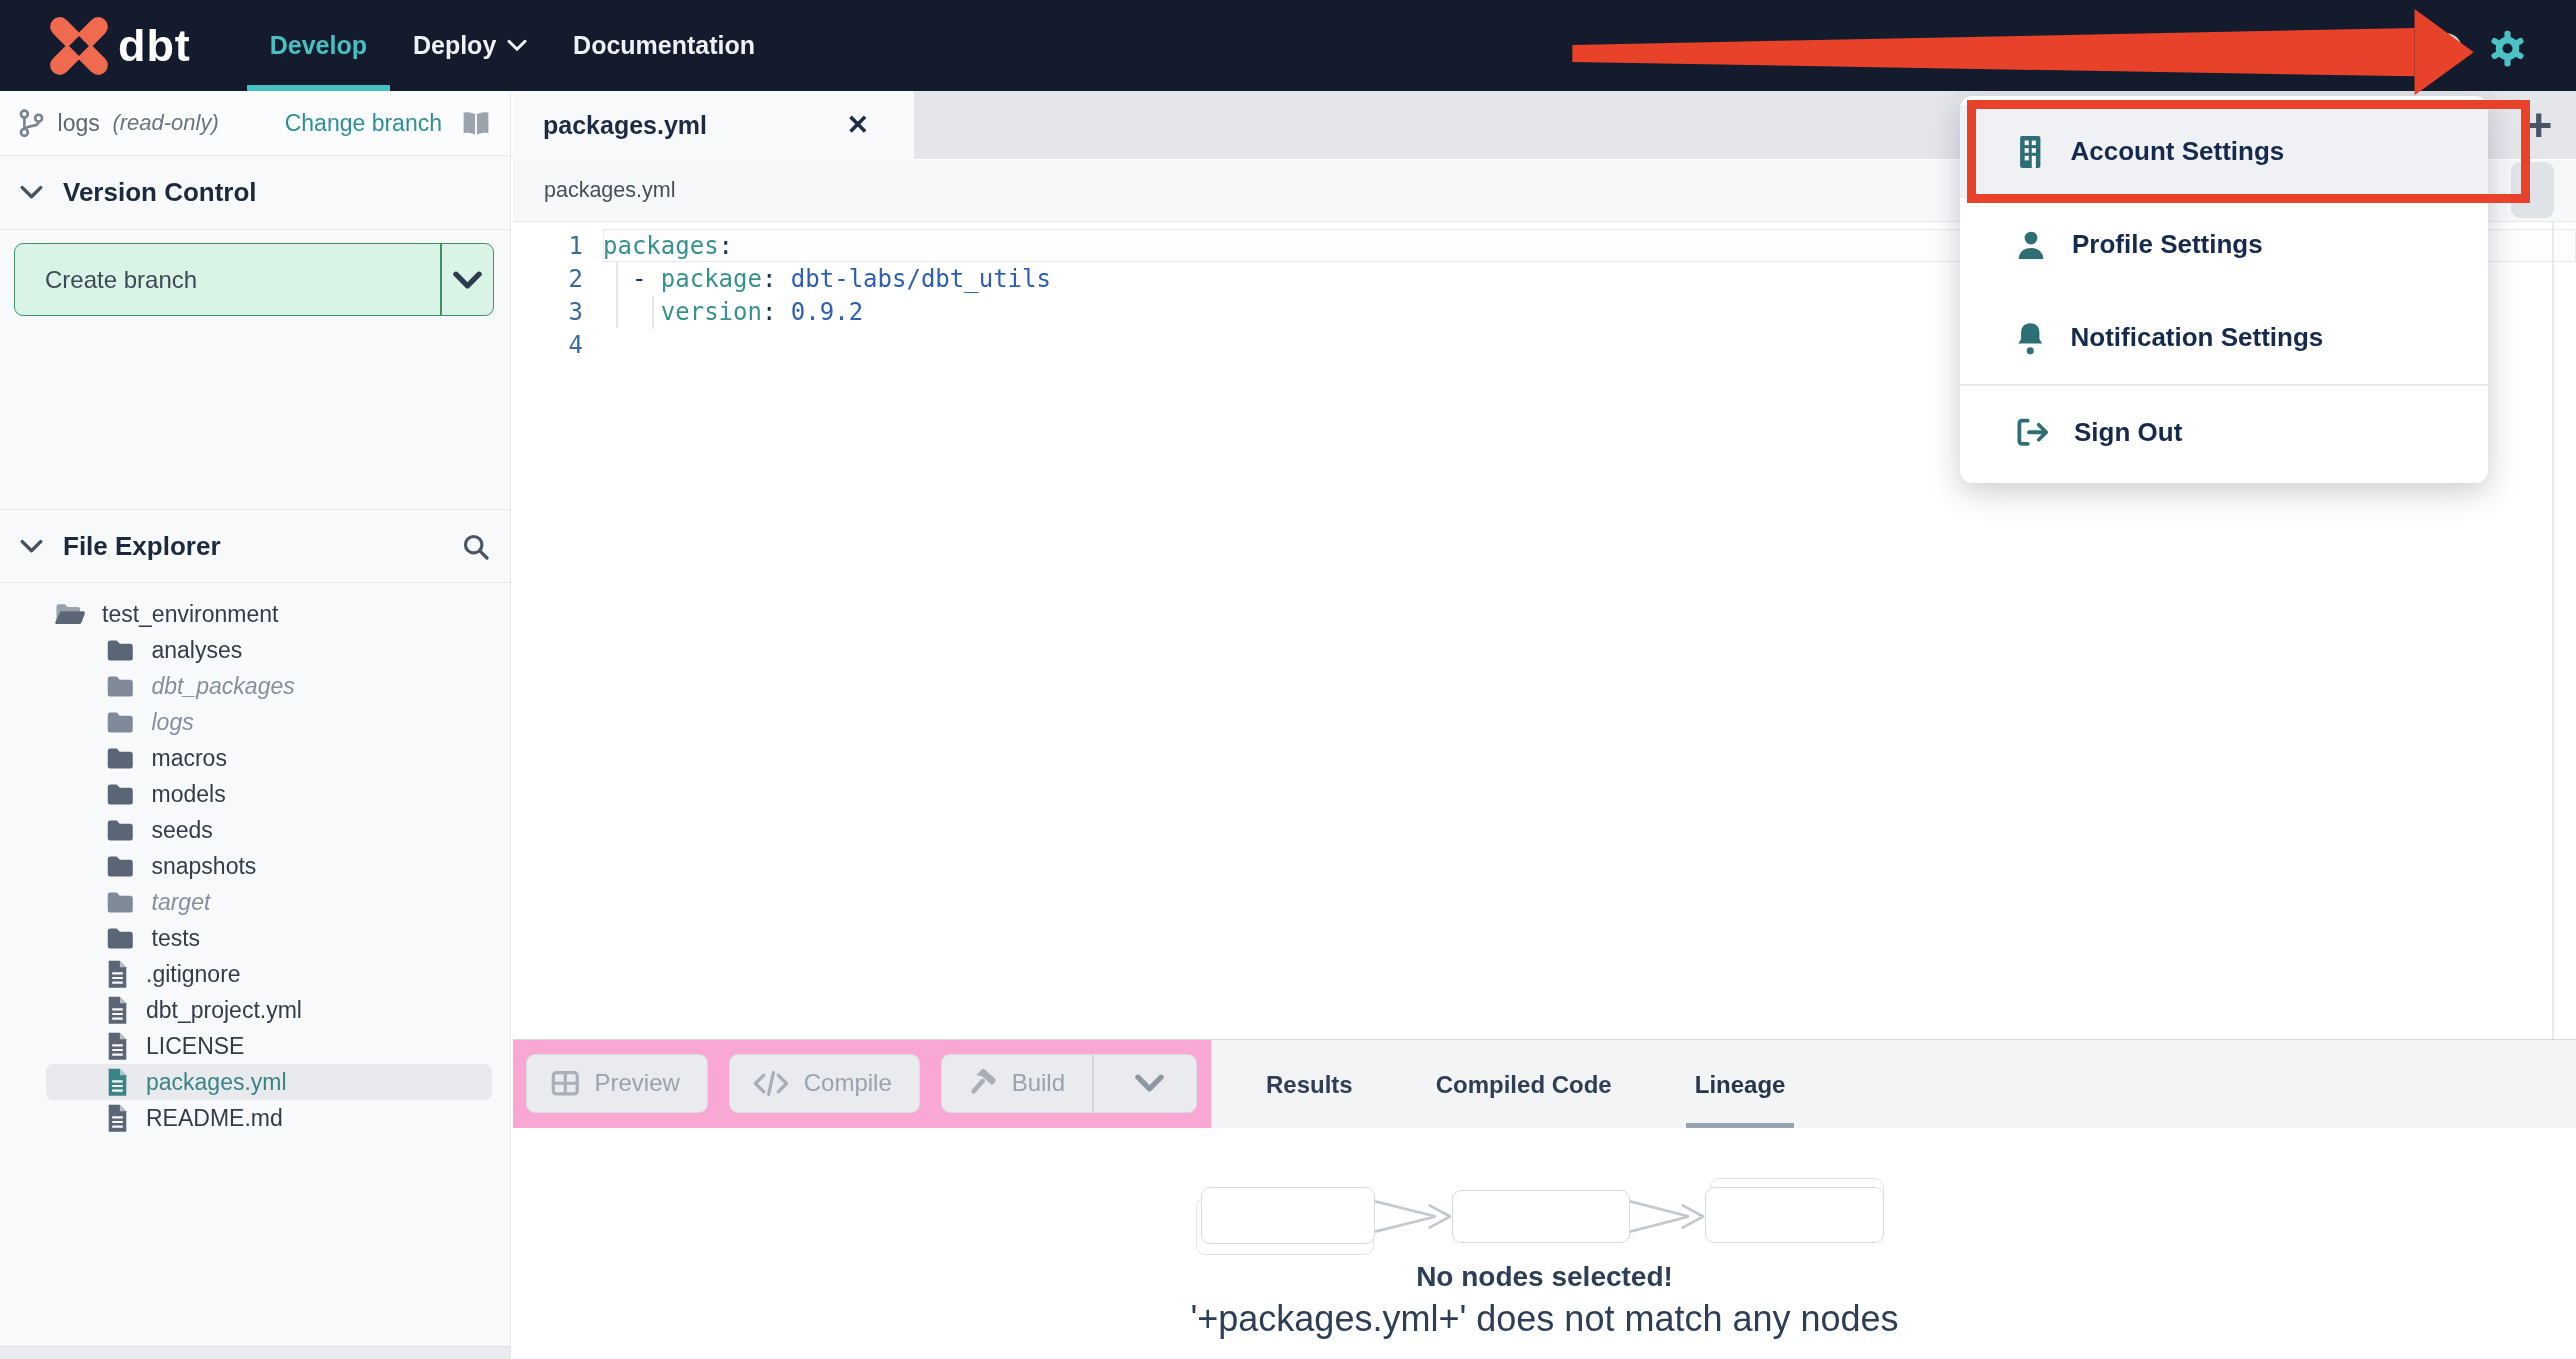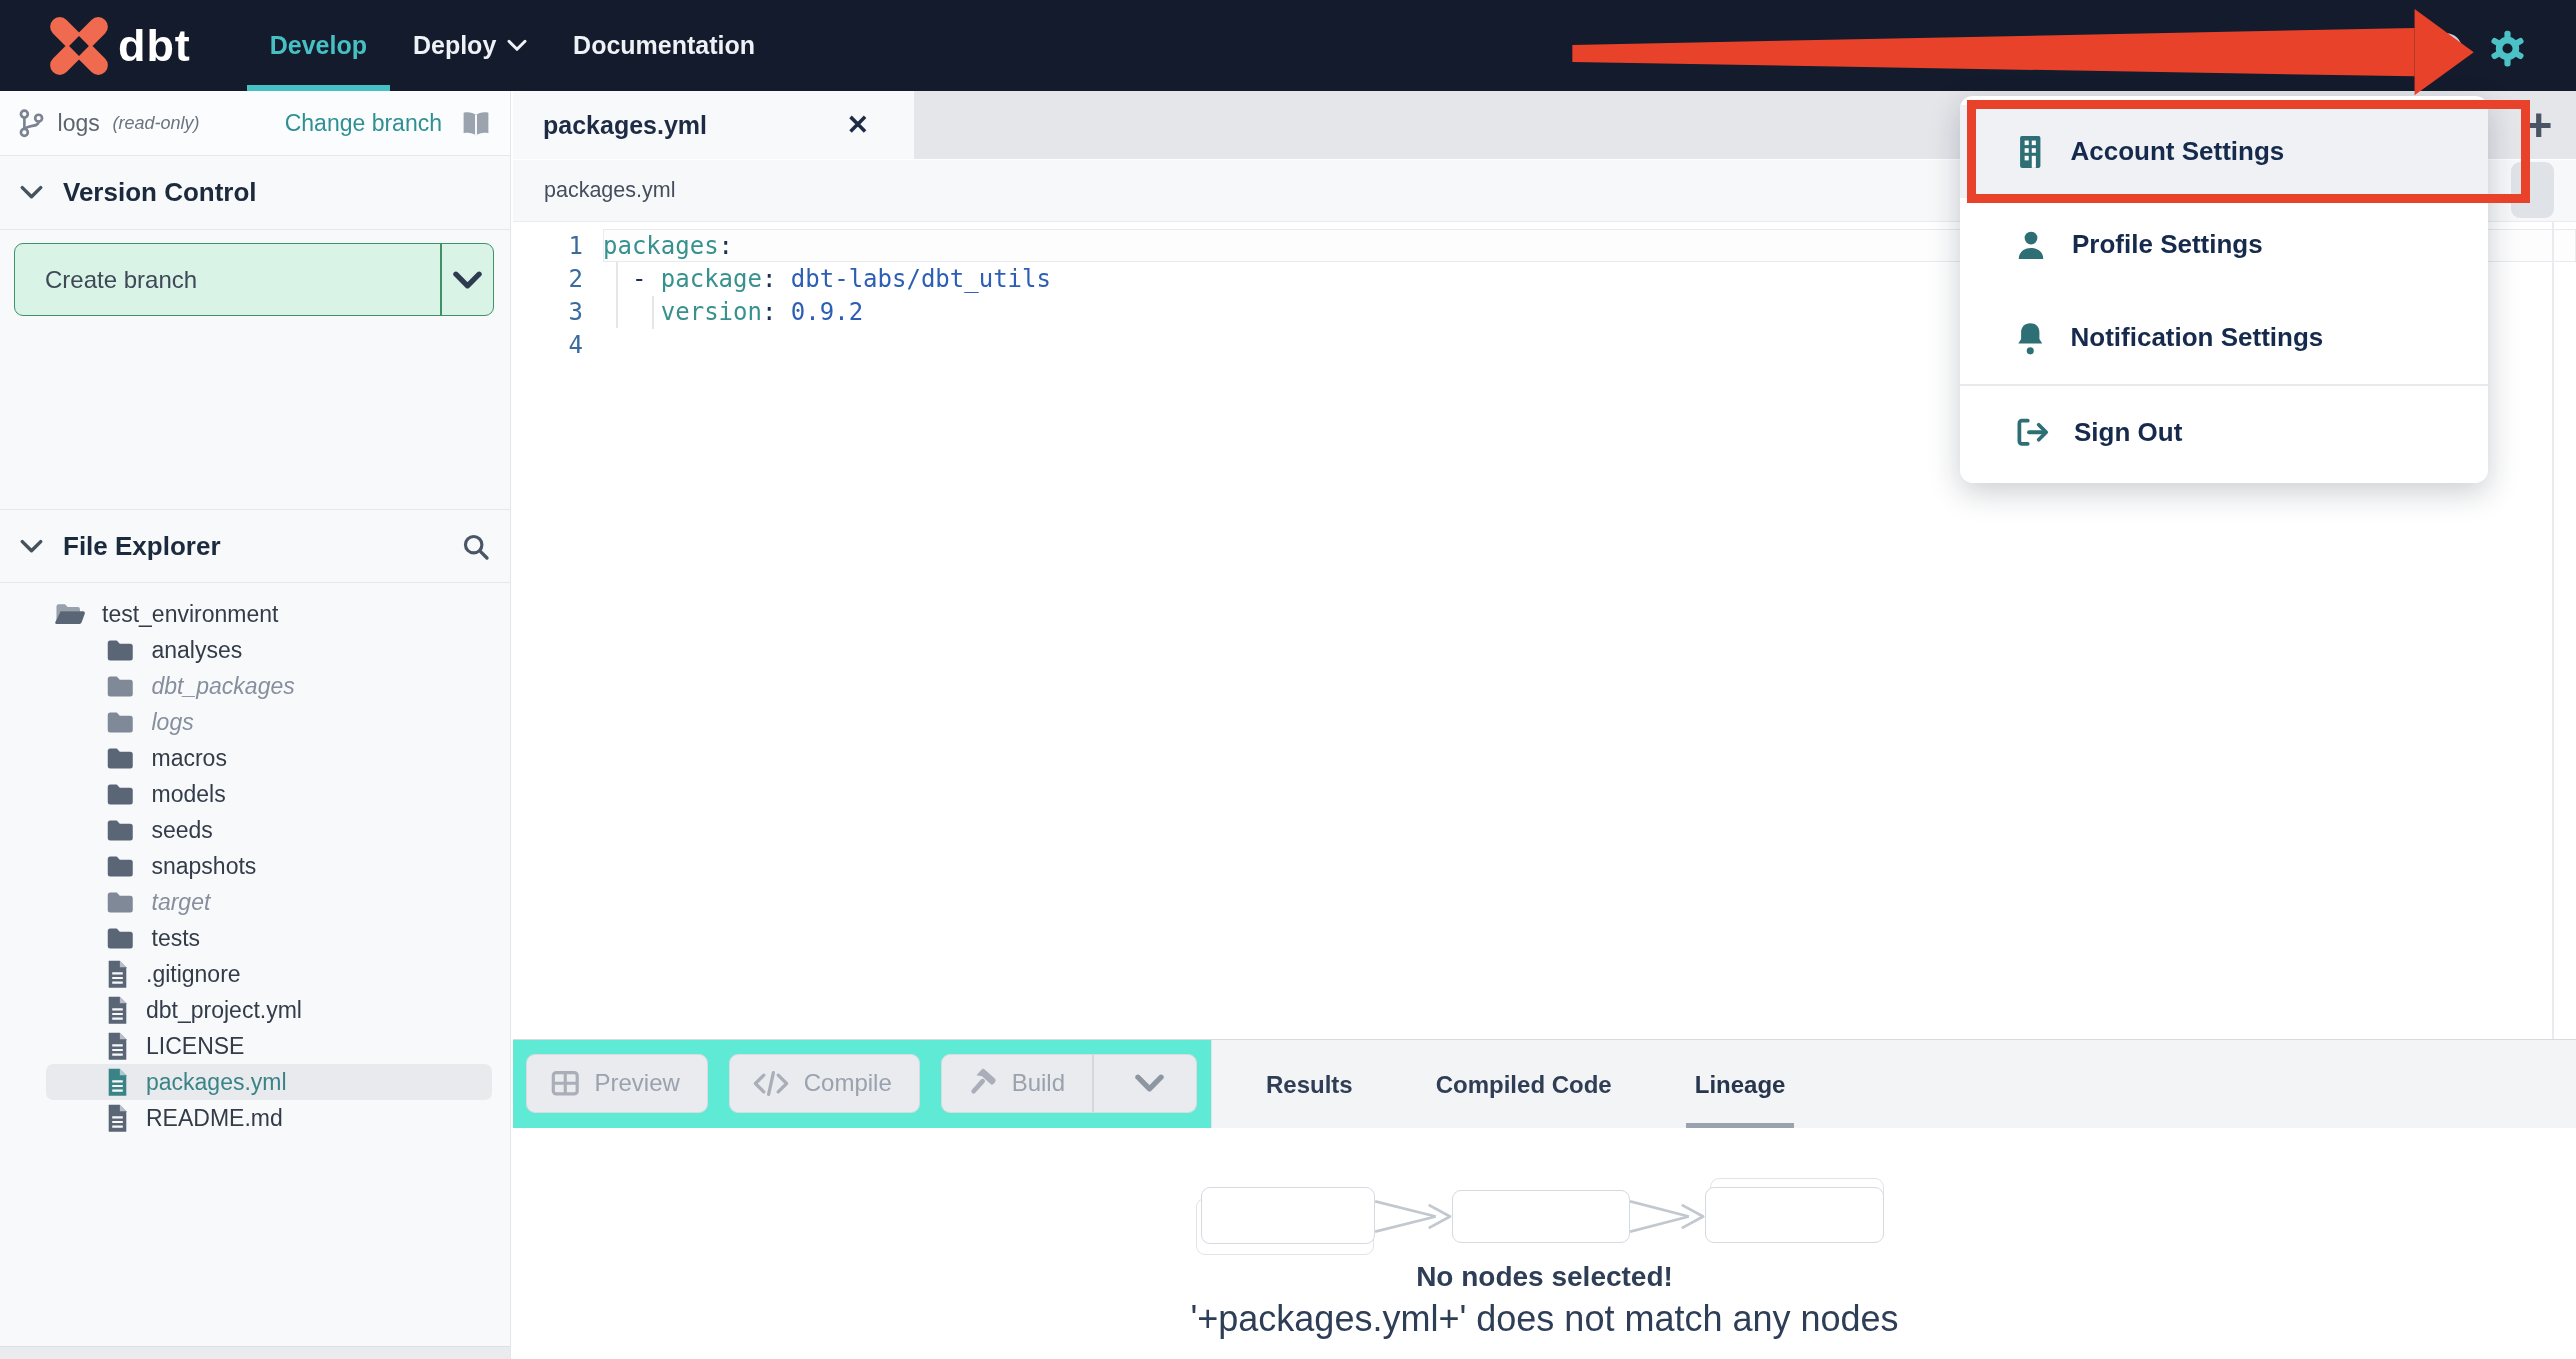--- a/index.html
+++ b/index.html
@@ -20,21 +20,21 @@
   .hdr-folder{position:absolute;left:2090px;top:36px;color:#d5d8dd;}
   .hdr-context{position:absolute;left:2137px;top:34px;color:#d6d9de;font-size:24px;font-weight:600;}
   .hdr-help{position:absolute;left:2429px;top:32px;color:#cfd3d9;}
   .hdr-gear{position:absolute;left:2488px;top:29px;color:#4cc2c6;cursor:pointer;}
 
   
   .sidebar{position:absolute;left:0;top:91px;width:511px;bottom:0;background:#f8f9fb;border-right:1.8px solid #e3e6ea;box-sizing:border-box;}
   .branch-bar{position:absolute;left:0;top:0;width:100%;height:65px;background:#fbfcfd;border-bottom:1.8px solid #e6e8ec;
               display:flex;align-items:center;box-sizing:border-box;padding:0 18px;gap:12.6px;}
   .branch-name{color:#5d6570;font-size:23px;}
-  .branch-mode{color:#6a7380;font-size:18px;font-style:italic;}
+  .branch-mode{color:#6a7380;font-size:22px;font-style:italic;}
   .branch-right{margin-left:auto;display:flex;align-items:center;gap:18px;}
   .change-branch{color:#2f9094;font-size:23px;cursor:pointer;}
   .book{color:#9aa3ae;cursor:pointer;}
   .sec-header{position:absolute;left:0;width:100%;height:74px;display:flex;align-items:center;gap:20px;
               box-sizing:border-box;padding:0 20px;border-bottom:1.8px solid #e6e8eb;}
   .sec-header .chev{color:#47525f;}
   .sec-title{color:#1c2a3e;font-size:26px;font-weight:bold;}
   .vc-header{top:65px;}
   .fe-header{top:418px;border-top:1.8px solid #e6e8eb;}
   .fe-search{margin-left:auto;color:#4a5565;cursor:pointer;}
@@ -68,21 +68,21 @@
   .codearea{position:absolute;left:513px;top:222px;width:2063px;height:817px;background:#fff;padding-top:7.2px;box-sizing:border-box;}
   .code-row{display:flex;height:33px;align-items:center;font-family:"DejaVu Sans Mono",monospace;font-size:24px;}
   .gutter{width:90px;text-align:right;padding-right:20px;box-sizing:border-box;color:#3a6b9e;flex:none;}
   .code-text{white-space:pre;flex:1;align-self:stretch;display:flex;align-items:center;}
   .code-row.current .code-text{background:#fdfdfe;box-shadow:inset 0 0 0 0.9px #e8eaec;}
   .tok-key{color:#37918e;} .tok-punc{color:#1c2f55;} .tok-val{color:#2d5eb5;}
   .indent-guide{position:absolute;width:1.8px;background:#e4e6e9;}
   .editor-edge{position:absolute;left:2552px;top:222px;width:1.8px;height:817px;background:#e9ebef;z-index:5;}
 
   
-  .actionbar{position:absolute;left:513px;top:1039px;width:2063px;height:90px;border-top:1.8px solid #d7dadd;box-sizing:border-box;background:#5eead4;}
+  .actionbar{position:absolute;left:513px;top:1039px;width:2063px;height:90px;border-top:1.8px solid #d7dadd;box-sizing:border-box;background:#f9a8d4;}
   .ab-right{position:absolute;left:698px;top:0;right:0;bottom:0;background:#f2f4f6;border-left:1.8px solid #e0e3e7;}
   .ab-buttons{position:absolute;left:12.6px;top:13.5px;display:flex;gap:21.5px;}
   .btn{height:59px;background:#e9ebee;border:1.8px solid #d8dbdf;border-radius:9px;box-sizing:border-box;
        display:flex;align-items:center;color:#9aa2ae;font-size:24px;cursor:pointer;}
   .btn .i{color:#a9aeb8;margin:0 14.4px 0 23px;}
   .btn .b-label{margin-right:27px;}
   .btn .b-split{width:1.8px;align-self:stretch;background:#d4d7db;}
   .btn .b-chev{width:65px;display:flex;align-items:center;justify-content:center;color:#8e96a2;}
   .result-tabs{position:absolute;left:744px;top:0;bottom:0;display:flex;gap:65px;align-items:center;}
   .rtab{position:relative;height:100%;display:flex;align-items:center;padding:0 9px;color:#2f3d55;font-size:24px;font-weight:600;cursor:pointer;}

